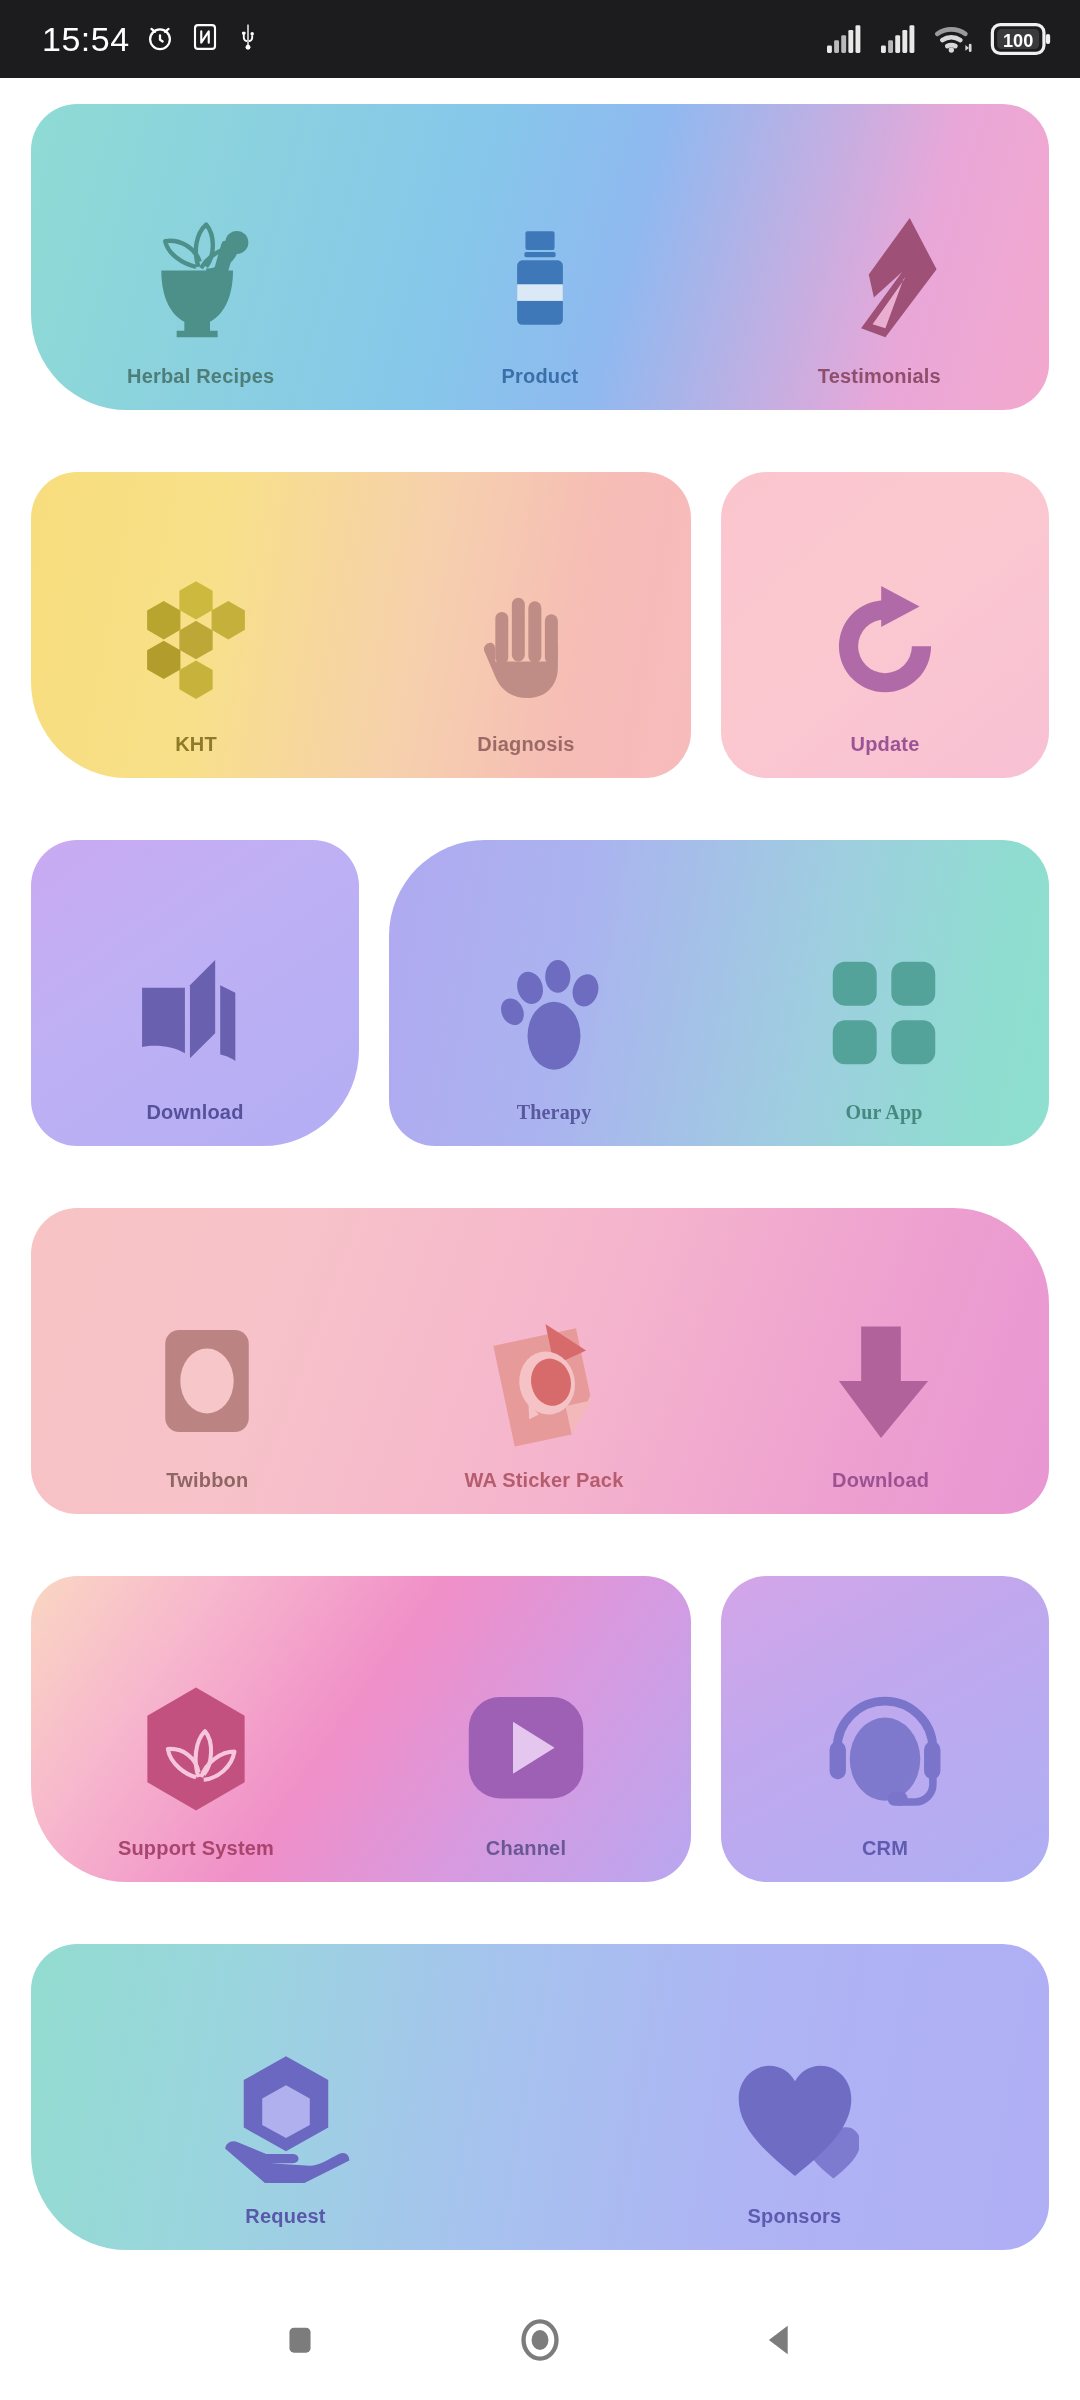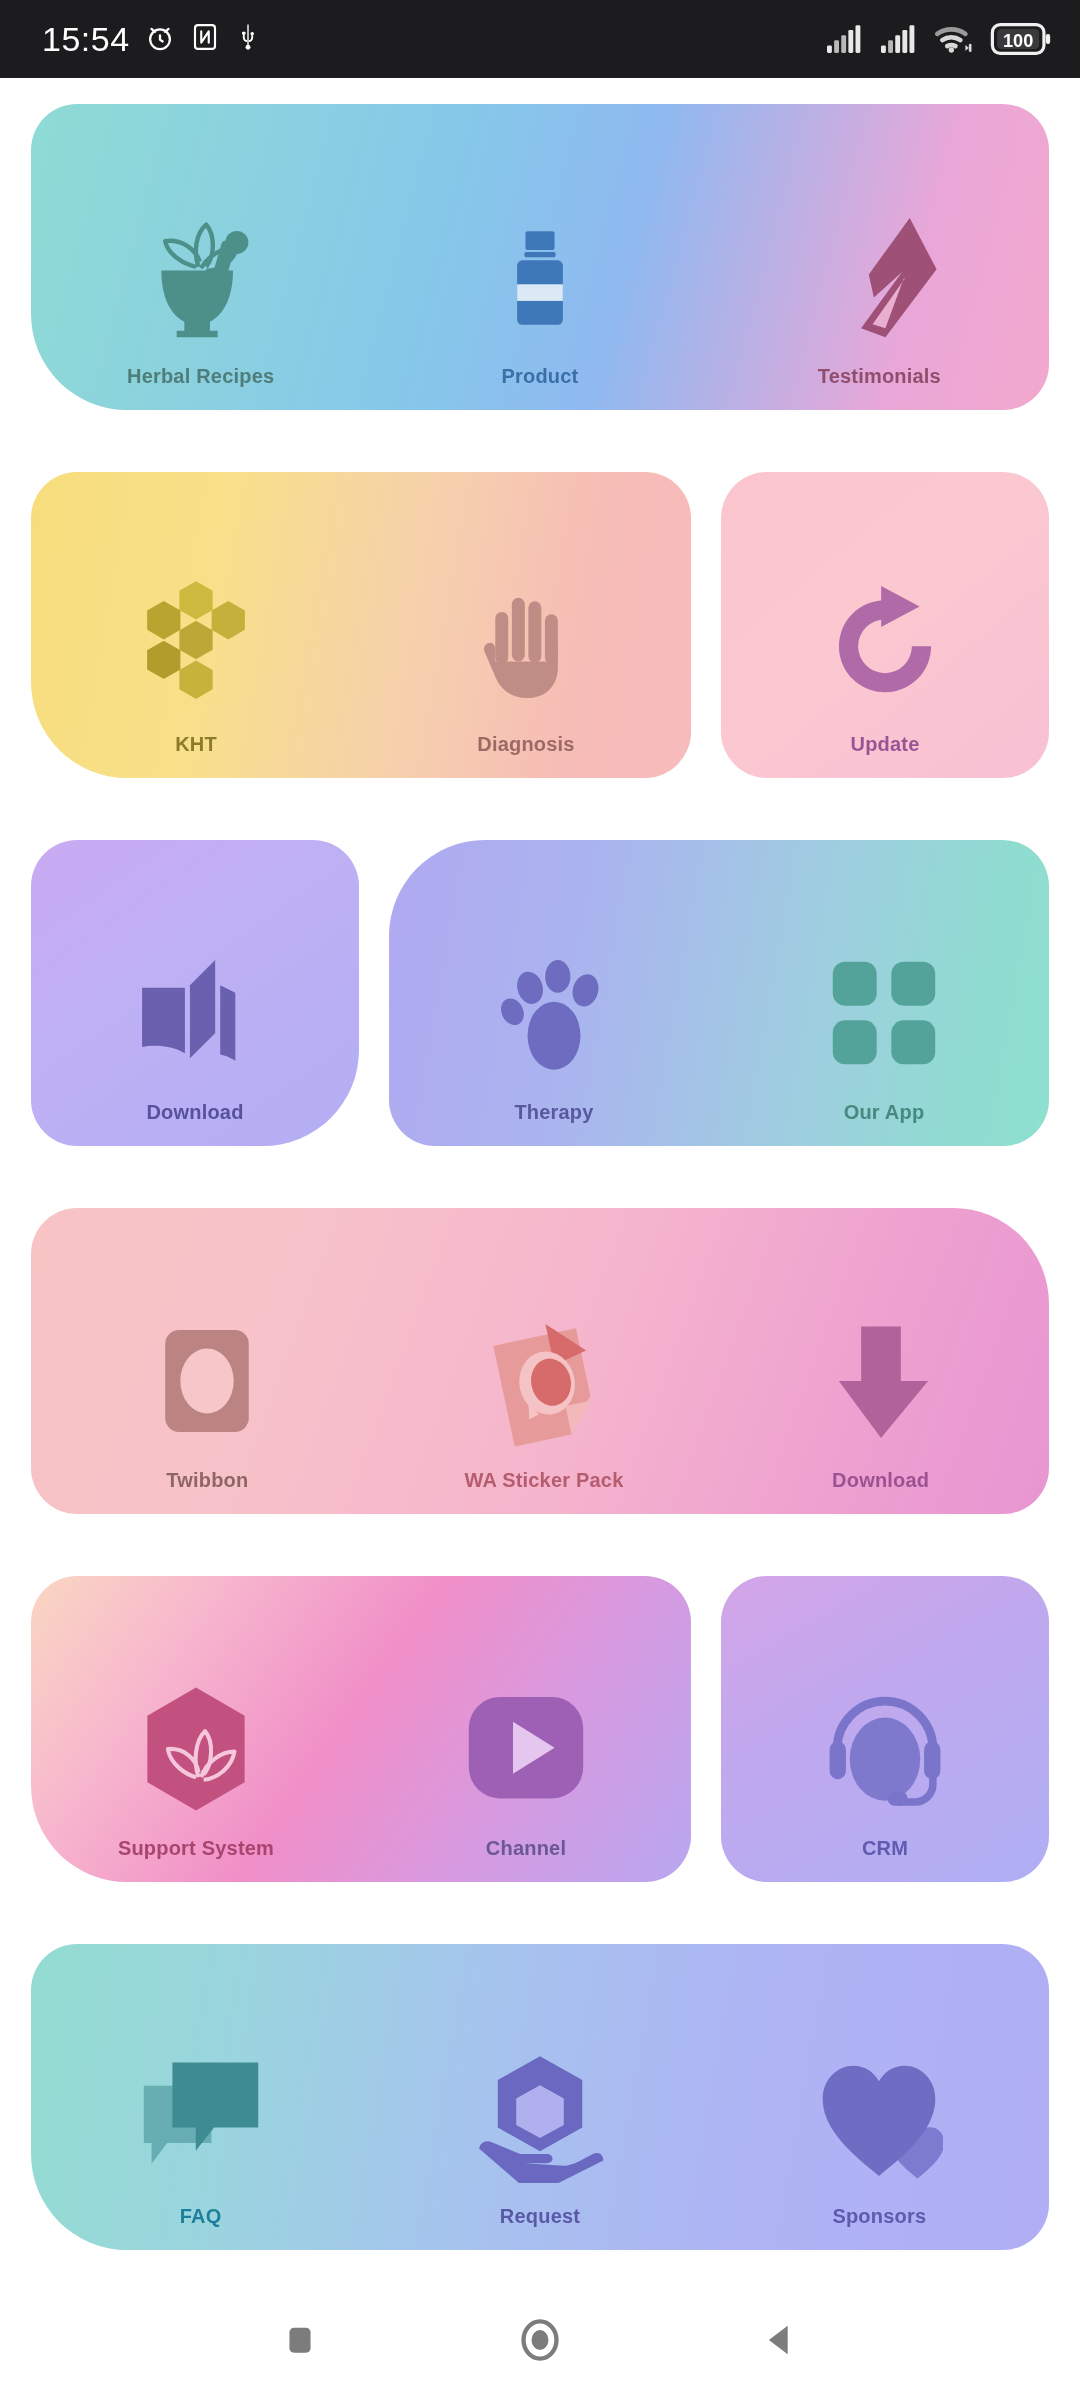--- a/index.html
+++ b/index.html
@@ -251,21 +251,21 @@
                 <g fill="#6a60b0">
                   <path d="M8 30h34v52c-10-6-24-7-34-5z"></path>
                   <path d="M46 86V28l20-20v58z"></path>
                   <path d="M70 28l12 6v54c-6-4-12-5-12-5z"></path>
                 </g>
               </svg>
             </div>
             <div class="tile-label" style="color: rgb(86, 81, 155);">Download</div>
           </div>
         </div>
-        <div class="card rad-c" style="background: linear-gradient(100deg, rgb(176, 169, 241) 0%, rgb(170, 180, 239) 30%, rgb(158, 207, 223) 65%, rgb(143, 220, 208) 88%, rgb(142, 224, 207) 100%); flex: 0 0 660px;">
+        <div class="card rad-c" style="background: linear-gradient(100deg, rgb(176, 169, 241) 0%, rgb(170, 180, 239) 30%, rgb(158, 207, 223) 65%, rgb(143, 220, 208) 88%, rgb(142, 224, 207) 100%); flex: 0 0 660px; font-family: Liberation Serif, serif;">
           <div class="tile">
             <div class="tile-icon">
               <svg width="126" height="142" viewBox="0 0 100 100">
                 <g fill="#6d6cc0">
                   <ellipse cx="50" cy="68" rx="21" ry="27"></ellipse>
                   <ellipse cx="31" cy="30" rx="10" ry="13" transform="rotate(-16 31 30)"></ellipse>
                   <ellipse cx="53" cy="21" rx="10" ry="13"></ellipse>
                   <ellipse cx="75" cy="32" rx="10" ry="13" transform="rotate(16 75 32)"></ellipse>
                   <ellipse cx="17" cy="49" rx="8.5" ry="11" transform="rotate(-26 17 49)"></ellipse>
                 </g>
@@ -360,31 +360,20 @@
                 <path d="M88 70v8a14 14 0 0 1-14 14H62" fill="none" stroke="#7a75cb" stroke-width="6" stroke-linecap="round"></path>
                 <rect x="52" y="84" width="16" height="11" rx="5.5" fill="#7a75cb"></rect>
               </svg>
             </div>
             <div class="tile-label" style="color: rgb(95, 92, 176);">CRM</div>
           </div>
         </div>
       </div>
       <div class="row">
         <div class="card rad-a" style="background: linear-gradient(100deg, rgb(147, 220, 208) 0%, rgb(154, 213, 222) 20%, rgb(166, 195, 238) 45%, rgb(174, 180, 244) 70%, rgb(176, 174, 245) 100%); flex: 1 1 auto; width: 100%;">
-          <div class="tile">
-            <div class="tile-icon">
-              <svg width="130" height="140" viewBox="0 0 100 100">
-                <g>
-                  <path d="M6 26h52v44H24L12 86V70H6z" fill="#3e8c91" opacity=".55"></path>
-                  <path d="M28 8h66v50H60L46 76V58H28z" fill="#3e8c91"></path>
-                </g>
-              </svg>
-            </div>
-            <div class="tile-label" style="color: rgb(30, 127, 154);">FAQ</div>
-          </div>
           <div class="tile">
             <div class="tile-icon">
               <svg width="132" height="144" viewBox="0 0 100 100">
                 <g fill="#6a68c0">
                   <path d="M50 4 82 22v36L50 76 18 58V22z"></path>
                   <path d="M4 74c0-4 5-7 9-5l22 9h20c6 0 6 7 0 7H38l30 2c7 0 16-6 22-9 5-2 8 1 8 5l-34 17H34z"></path>
                 </g>
                 <path d="M50 26 68 36v20L50 66 32 56V36z" fill="#b1b0ef"></path>
               </svg>
             </div>

